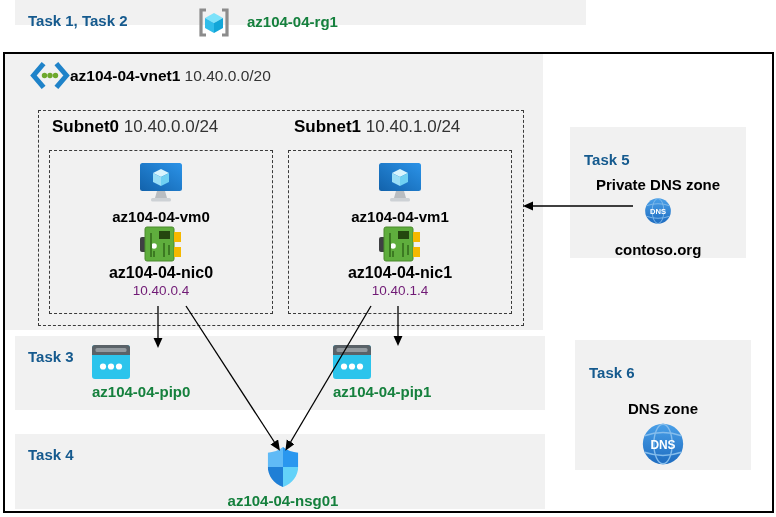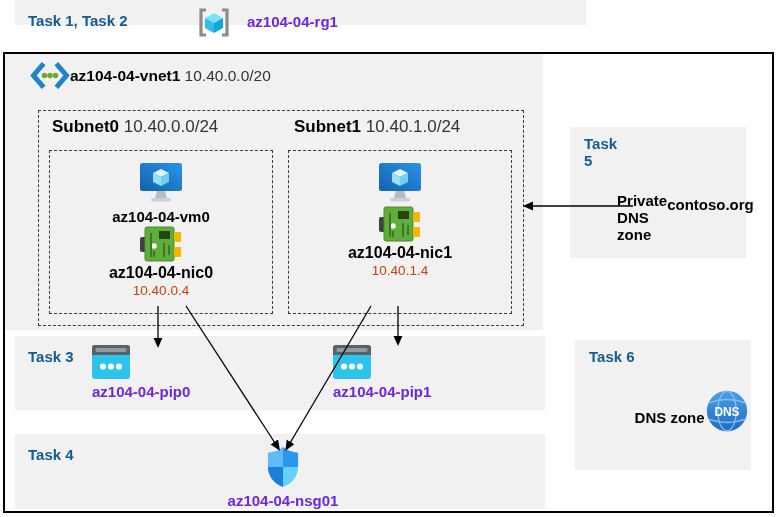--- a/index.html
+++ b/index.html
@@ -3,41 +3,41 @@
 <meta charset="utf-8">
 <style>
   html,body{margin:0;padding:0;background:#fff;}
   .canvas{
     position:relative;width:776px;height:517px;background:#fff;overflow:hidden;
     font-family:"Liberation Sans", sans-serif;color:#000;
   }
   .abs{position:absolute;}
   .panel{background:#f1f1f1;}
   .task-label{font-weight:bold;font-size:15px;color:#155a8e;}
-  .res-label{font-weight:bold;font-size:15px;color:#6d28d9;}
+  .res-label{font-weight:bold;font-size:15px;color:#15803d;}
   .plain{font-weight:normal;color:#333;}
   .outer-rect{left:3px;top:52px;width:767px;height:457px;border:2px solid #000;background:transparent;}
   .vnet-box{left:5px;top:54px;width:538px;height:276px;background:#f1f1f1;}
   .vnet-header{left:30px;top:62px;display:flex;align-items:center;}
   .vnet-title{font-size:15.5px;}
   .dashed{border:1px dashed #3a3a3a;background:transparent;}
   .outer-dashed{left:38px;top:110px;width:484px;height:214px;}
   .subnet-label{top:117px;font-size:17px;font-weight:bold;}
   .subnet-label .plain{font-weight:normal;}
   .inner-box{top:150px;width:224px;height:164px;display:flex;flex-direction:column;align-items:center;padding-top:10px;box-sizing:border-box;}
   .inner-box .vm-label{font-size:15px;font-weight:bold;margin-top:3px;}
   .inner-box .nic-label{font-size:16px;font-weight:bold;margin-top:1px;}
-  .inner-box .ip-label{font-size:13.5px;color:#c2410c;margin-top:1px;}
+  .inner-box .ip-label{font-size:13.5px;color:#701a75;margin-top:1px;}
   .inner-box svg{flex:none;}
   .band{left:15px;width:530px;}
   .band .task-label{position:absolute;left:13px;top:12px;}
   .top-band{top:0;height:25px;background:#f1f1f1;padding-left:41px;}
   .task3-band{top:336px;height:74px;text-decoration:underline;}
   .task4-band{top:434px;height:75px;}
-  .side-box{width:176px;display:flex;flex-direction:row;align-items:center;padding-top:8px;box-sizing:border-box;}
+  .side-box{width:176px;display:flex;flex-direction:column;align-items:center;padding-top:24px;box-sizing:border-box;}
   .side-box .task-label{align-self:flex-start;margin-left:14px;height:18px;}
   .side-title{font-size:15px;font-weight:bold;margin-top:8px;height:18px;}
   .task5-box{left:570px;top:127px;height:131px;}
   .task6-box{left:575px;top:340px;height:130px;}
   .task6-box .side-title{margin-top:18px;}
   .zone-label{font-size:15px;font-weight:bold;margin-top:16px;}
   .pip-group{top:345px;width:130px;display:flex;flex-direction:column;align-items:flex-start;}
   .pip-group .res-label{margin-top:4px;}
   .nsg-group{left:213px;top:446px;width:140px;display:flex;flex-direction:column;align-items:center;}
   .nsg-group .res-label{margin-top:4px;}
@@ -120,20 +120,21 @@
             <stop offset="1" stop-color="#2b93e8"></stop>
           </linearGradient>
         </defs>
       <rect x="2" y="2" width="42" height="28" rx="2.5" fill="url(#scr1)"></rect>
       <polygon points="23,8 31,12 23,16 15,12" fill="#d8f4fd"></polygon>
       <polygon points="15,12 23,16 23,25 15,21" fill="#9adef7"></polygon>
       <polygon points="31,12 23,16 23,25 31,21" fill="#6fd0f2"></polygon>
       <polygon points="19,30 27,30 29,37 17,37" fill="#b9bdc1"></polygon>
       <rect x="13" y="37" width="20" height="3.5" rx="1.5" fill="#cdd1d5"></rect>
     </svg>
+    <span class="vm-label">az104-04-vm1</span>
     <svg width="42" height="38" viewBox="0 0 42 38">
       <rect x="0" y="12" width="7" height="15" rx="2" fill="#3f4043"></rect>
       <rect x="5" y="2" width="29" height="34" rx="2" fill="#5fae3d" stroke="#4a8a2d" stroke-width="1"></rect>
       <rect x="34" y="7" width="7" height="10" fill="#f5b800"></rect>
       <rect x="34" y="22" width="7" height="10" fill="#f5b800"></rect>
       <rect x="19" y="6" width="11" height="8" fill="#24470f"></rect>
       <circle cx="14" cy="21" r="2.8" fill="#fff"></circle>
       <path d="M11,8 V32 M24,18 V32 M29,20 V30 M14,26 V32" stroke="#3c7a22" stroke-width="2" fill="none"></path>
     </svg>
     <span class="nic-label">az104-04-nic1</span>

